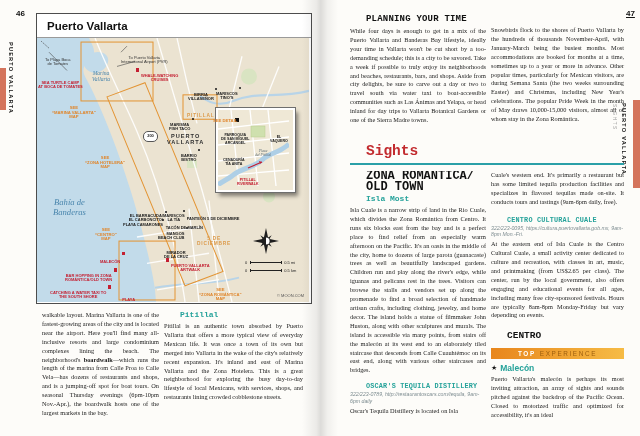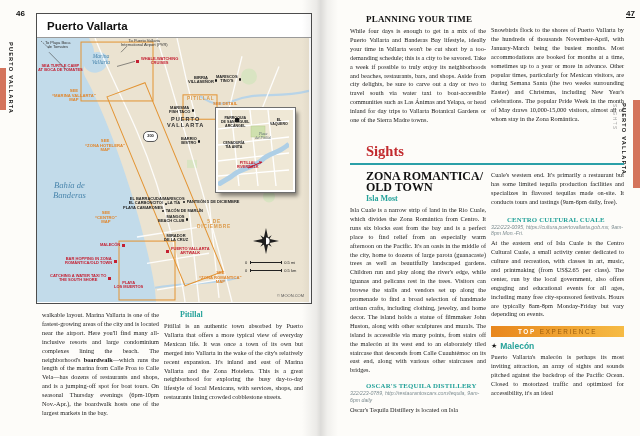--- a/index.html
+++ b/index.html
@@ -17,21 +17,21 @@
   .tab{background:#d4745c;}
   
   #map{left:36px;top:13px;width:274px;height:289px;border:1px solid #4d4d4d;background:#fff;}
   #map-titlebar{height:23px;border-bottom:1px solid #9a9a9a;background:#fff;}
   #map-title{font-family:"Liberation Sans",sans-serif;font-weight:700;font-size:11.5px;
              padding:6px 0 0 10px;color:#111;}
   #map-content{position:relative;width:272px;height:264px;background:#ebe3d1;overflow:hidden;}
   #map-svg{position:absolute;left:0;top:0;}
   .lbl{position:absolute;display:flex;align-items:center;gap:1.5px;
        font-family:"Liberation Sans",sans-serif;line-height:1.12;}
-  .lbl > span.t{white-space:pre-line;display:block;text-align:center;}
+  .lbl > span.t{white-space:pre-line;display:block;text-align:center;margin-top:17px;}
   .lbl.ar > span.t{text-align:right;}
   .poi{font-size:4px;font-weight:700;color:#222;}
   .top{font-size:4px;font-weight:700;color:#c42032;}
   .see{font-size:4.2px;font-weight:700;color:#e0862c;}
   .dist{font-size:4.8px;font-weight:700;color:#dc9a4a;letter-spacing:.8px;}
   .city{font-size:5.6px;font-weight:700;color:#2f2f2f;letter-spacing:1px;}
   .water{font-size:5.6px;font-style:italic;color:#4a86ad;font-family:"Liberation Serif",serif;}
   .bay{font-size:8.6px;font-style:italic;color:#4a86ad;font-family:"Liberation Serif",serif;}
   .note{font-size:4px;color:#333;}
   .plaza{font-size:3.8px;font-style:italic;color:#5b6a72;font-family:"Liberation Serif",serif;}
@@ -45,21 +45,21 @@
   #route-shield{left:106px;top:93px;width:13px;height:9px;background:#fff;border:1px solid #555;
     border-radius:5px;font:700 4px "Liberation Sans",sans-serif;color:#222;text-align:center;line-height:8px;}
   #scale{left:208px;top:222px;font-family:"Liberation Sans",sans-serif;font-size:4px;color:#222;}
   .srow{display:flex;align-items:center;gap:2.5px;margin-bottom:3px;}
   .sline{width:30px;height:3px;border-left:1px solid #222;border-right:1px solid #222;position:relative;}
   .sline::after{content:"";position:absolute;left:0;right:0;top:1px;border-top:1px solid #222;}
   #map-credit{right:5px;bottom:4px;font:4px "Liberation Sans",sans-serif;color:#555;}
   #compass{left:216px;top:190px;}
   
   .bodytxt{font-size:6.3px;line-height:8.9px;text-align:justify;hyphens:auto;color:#222;}
-  .h-sans{font-family:Liberation Serif, serif;font-weight:700;color:#111;padding-left:16px;}
+  .h-sans{font-family:Liberation Mono, monospace;font-weight:700;color:#111;padding-left:16px;}
   .h-planning{font-size:9px;letter-spacing:.2px;margin:0 0 3px 0;}
   .h-sights{font-size:14.5px;color:#c22a2e;}
   .h-zona{font-size:12px;line-height:10.5px;white-space:pre-line;}
   .h-teal-big{font-size:8px;color:#25a29a;margin:2px 0 3px 0;}
   .h-teal-caps{font-size:6.8px;color:#25a29a;letter-spacing:.2px;margin:7px 0 1px 0;}
   .h-centro{font-size:9.5px;margin:10px 0 0 0;}
   .contact{font-family:"Liberation Sans",sans-serif;font-style:italic;font-size:5.2px;
            line-height:6.8px;color:#7d8c90;margin-bottom:2px;}
   #sights-rule{left:350px;top:163px;width:274px;height:1.6px;background:#2aa0a8;}
   .banner{display:flex;justify-content:center;align-items:center;gap:4px;height:11px;margin:7px 0 4px 0;
@@ -367,20 +367,21 @@
     <div class="h-sans h-teal-caps">OSCAR'S TEQUILA DISTILLERY</div>
     <div class="contact">322/223-0789, http://restaurantoscars.com/tequila, 9am-6pm daily</div>
     <div class="bodytxt">Oscar's Tequila Distillery is located on Isla</div>
   </div>
 
   <div class="abs" style="left:491px;top:171px;width:133px;height:265px;overflow:hidden;">
     <div class="bodytxt">Cuale's western end. It's primarily a restaurant but has some limited tequila production facilities and specializes in flavored tequilas made on-site. It conducts tours and tastings (9am-6pm daily, free).</div>
     <div class="h-sans h-teal-caps" style="margin-top:9px;">CENTRO CULTURAL CUALE</div>
     <div class="contact">322/223-0095, https://cultura.puertovallarta.gob.mx, 9am-8pm Mon.-Fri.</div>
     <div class="bodytxt">At the eastern end of Isla Cuale is the Centro Cultural Cuale, a small activity center dedicated to culture and recreation, with classes in art, music, and printmaking (from US$2.65 per class). The center, run by the local government, also offers engaging and educational events for all ages, including many free city-sponsored festivals. Hours are typically 8am-8pm Monday-Friday but vary depending on events.</div>
+    <div class="h-sans h-centro">CENTRO</div>
     <div class="banner">
       <span class="w">TOP</span>
         <span class="o">EXPERIENCE</span>
     </div>
     <div class="malecon-line">
       <span class="star">★</span>
       <span class="name">Malecón</span>
     </div>
     <div class="bodytxt">Puerto Vallarta's malecón is perhaps its most inviting attraction, an array of sights and sounds pitched against the backdrop of the Pacific Ocean. Closed to motorized traffic and optimized for accessibility, it's an ideal</div>
   </div>

